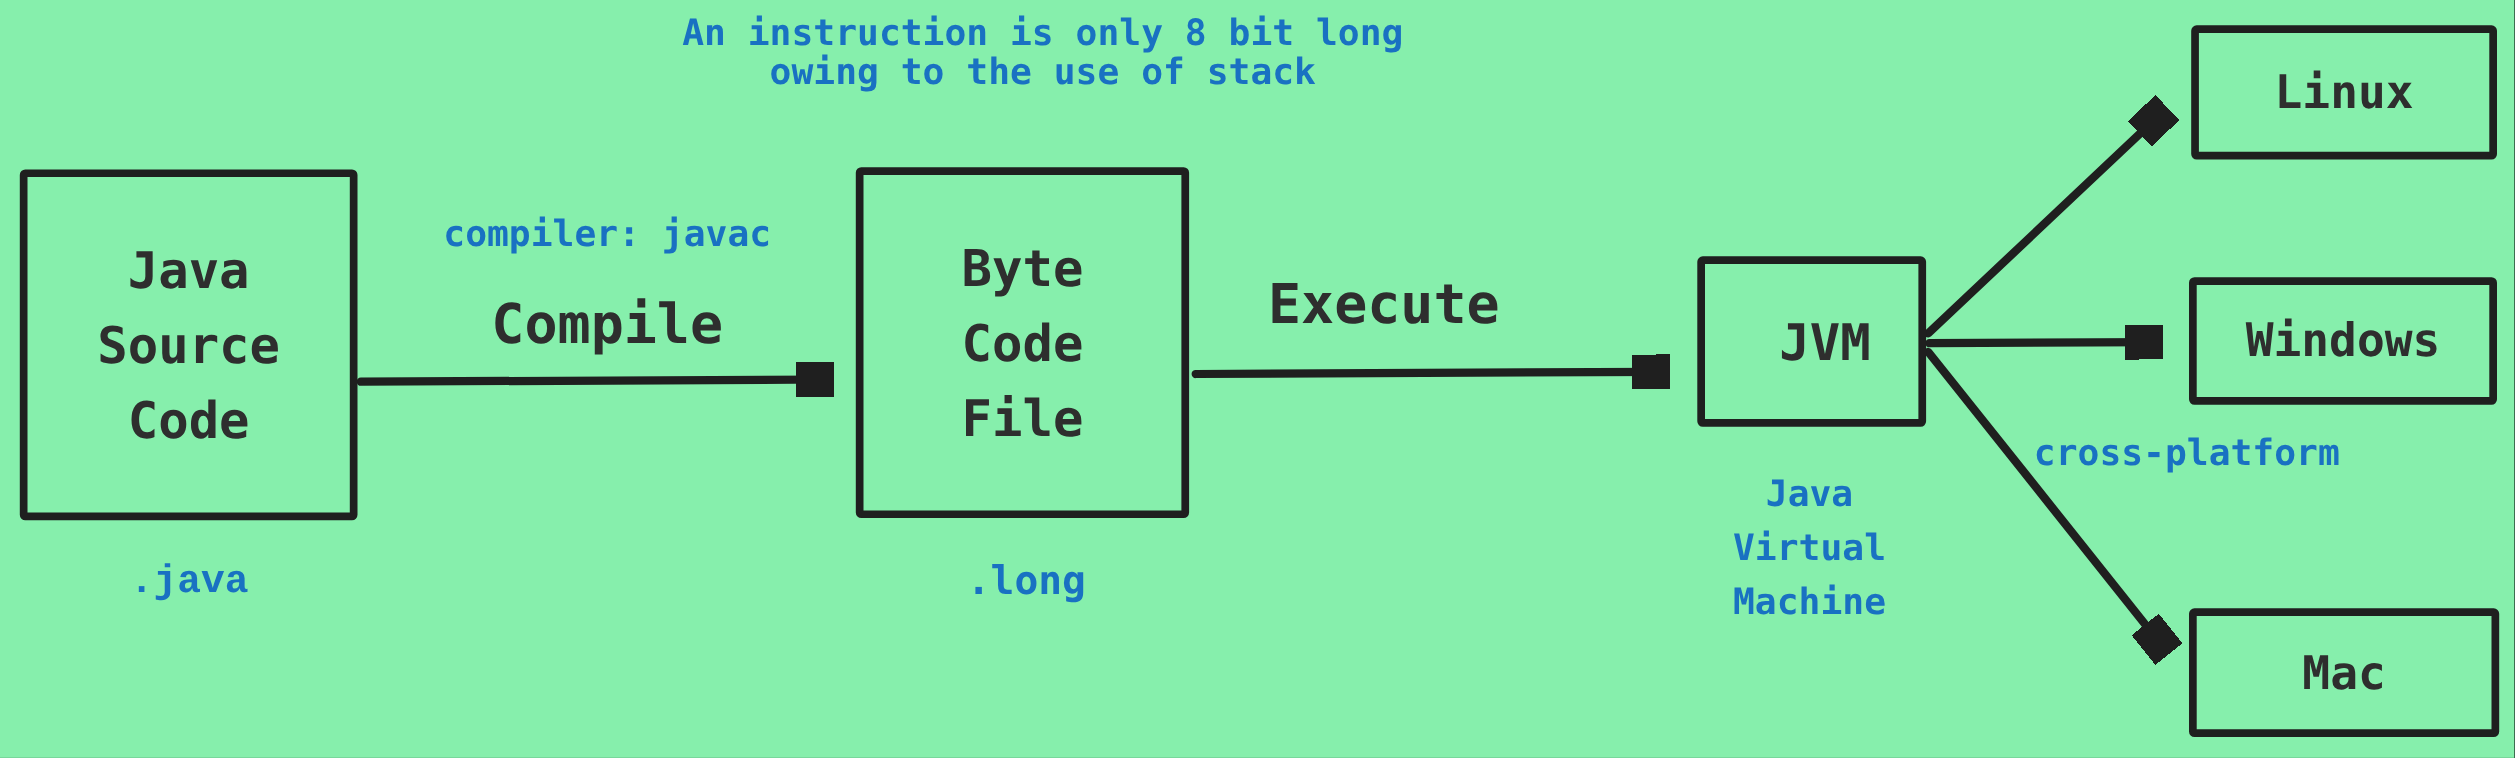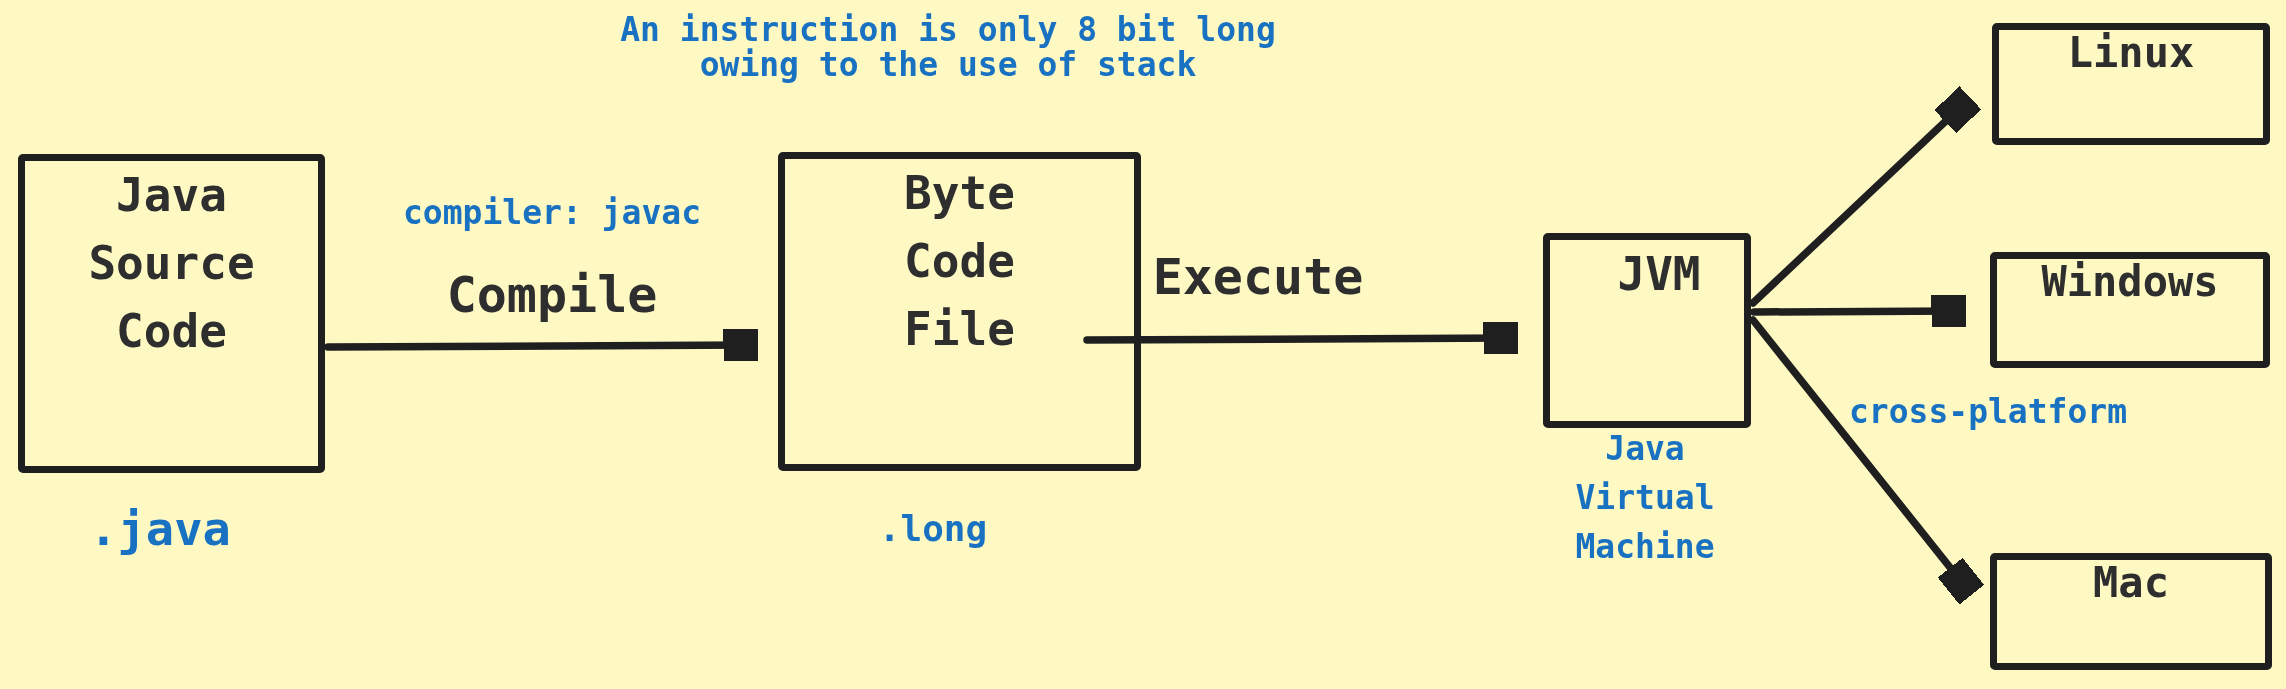--- a/index.html
+++ b/index.html
@@ -4,41 +4,42 @@
 <style>
   html, body {
     margin: 0;
     padding: 0;
     background: #000000;
   }
   .canvas {
     position: relative;
     width: 2286px;
     height: 689px;
-    background: #fef9c3;
+    background: #86efac;
     overflow: hidden;
     font-family: "DejaVu Sans Mono", "Liberation Mono", monospace;
   }
   .arrows {
     position: absolute;
     left: 0; top: 0;
     width: 2286px; height: 689px;
   }
   .arrows path {
     stroke: #1f1f1f;
     stroke-width: 7.5;
     fill: none;
     stroke-linecap: round;
   }
   .node {
     position: absolute;
     box-sizing: border-box;
     border: 7px solid #1f1f1f;
     border-radius: 5px;
     display: flex;
+    align-items: center;
     justify-content: center;
   }
   .node-label {
     color: #2e2e2e;
     font-size: 46px;
     font-weight: bold;
     line-height: 68px;
     text-align: center;
     white-space: pre-line;
   }
@@ -58,27 +59,27 @@
     color: #1971c2;
     font-weight: bold;
     font-size: 33px;
     line-height: 40px;
     white-space: pre-line;
     text-align: center;
   }
   
   #note            { left: 948px;  top: 12px;  line-height: 35px; }
   #box-java-source { left: 18px;   top: 154px; width: 307px; height: 319px; }
-  #ext-java        { left: 160px;  top: 509px; font-size: 47px; }
+  #ext-java        { left: 172px;  top: 509px; font-size: 36px; font-family: Liberation Mono, monospace; }
   #lbl-compiler    { left: 552px;  top: 193px; }
   #lbl-compile     { left: 552px;  top: 266px; }
-  #box-byte-code   { left: 778px;  top: 152px; width: 363px; height: 319px; }
+  #box-byte-code   { left: 778px;  top: 152px; width: 303px; height: 319px; }
   #ext-class       { left: 933px;  top: 509px; font-size: 36px; }
   #lbl-execute     { left: 1258px; top: 248px; }
-  #box-jvm         { left: 1543px; top: 233px; width: 208px; height: 195px; padding-left: 24px; }
+  #box-jvm         { left: 1543px; top: 233px; width: 208px; height: 155px; padding-left: 24px; }
   #jvm-caption     { left: 1645px; top: 424px; line-height: 49px; }
   #lbl-crossplat   { left: 1988px; top: 392px; }
   #box-linux       { left: 1992px; top: 23px;  width: 278px; height: 122px; }
   #box-windows     { left: 1990px; top: 252px; width: 280px; height: 116px; }
   #box-mac         { left: 1990px; top: 553px; width: 282px; height: 117px; }
 </style>
 </head>
 <body>
 
 <div class="canvas">

